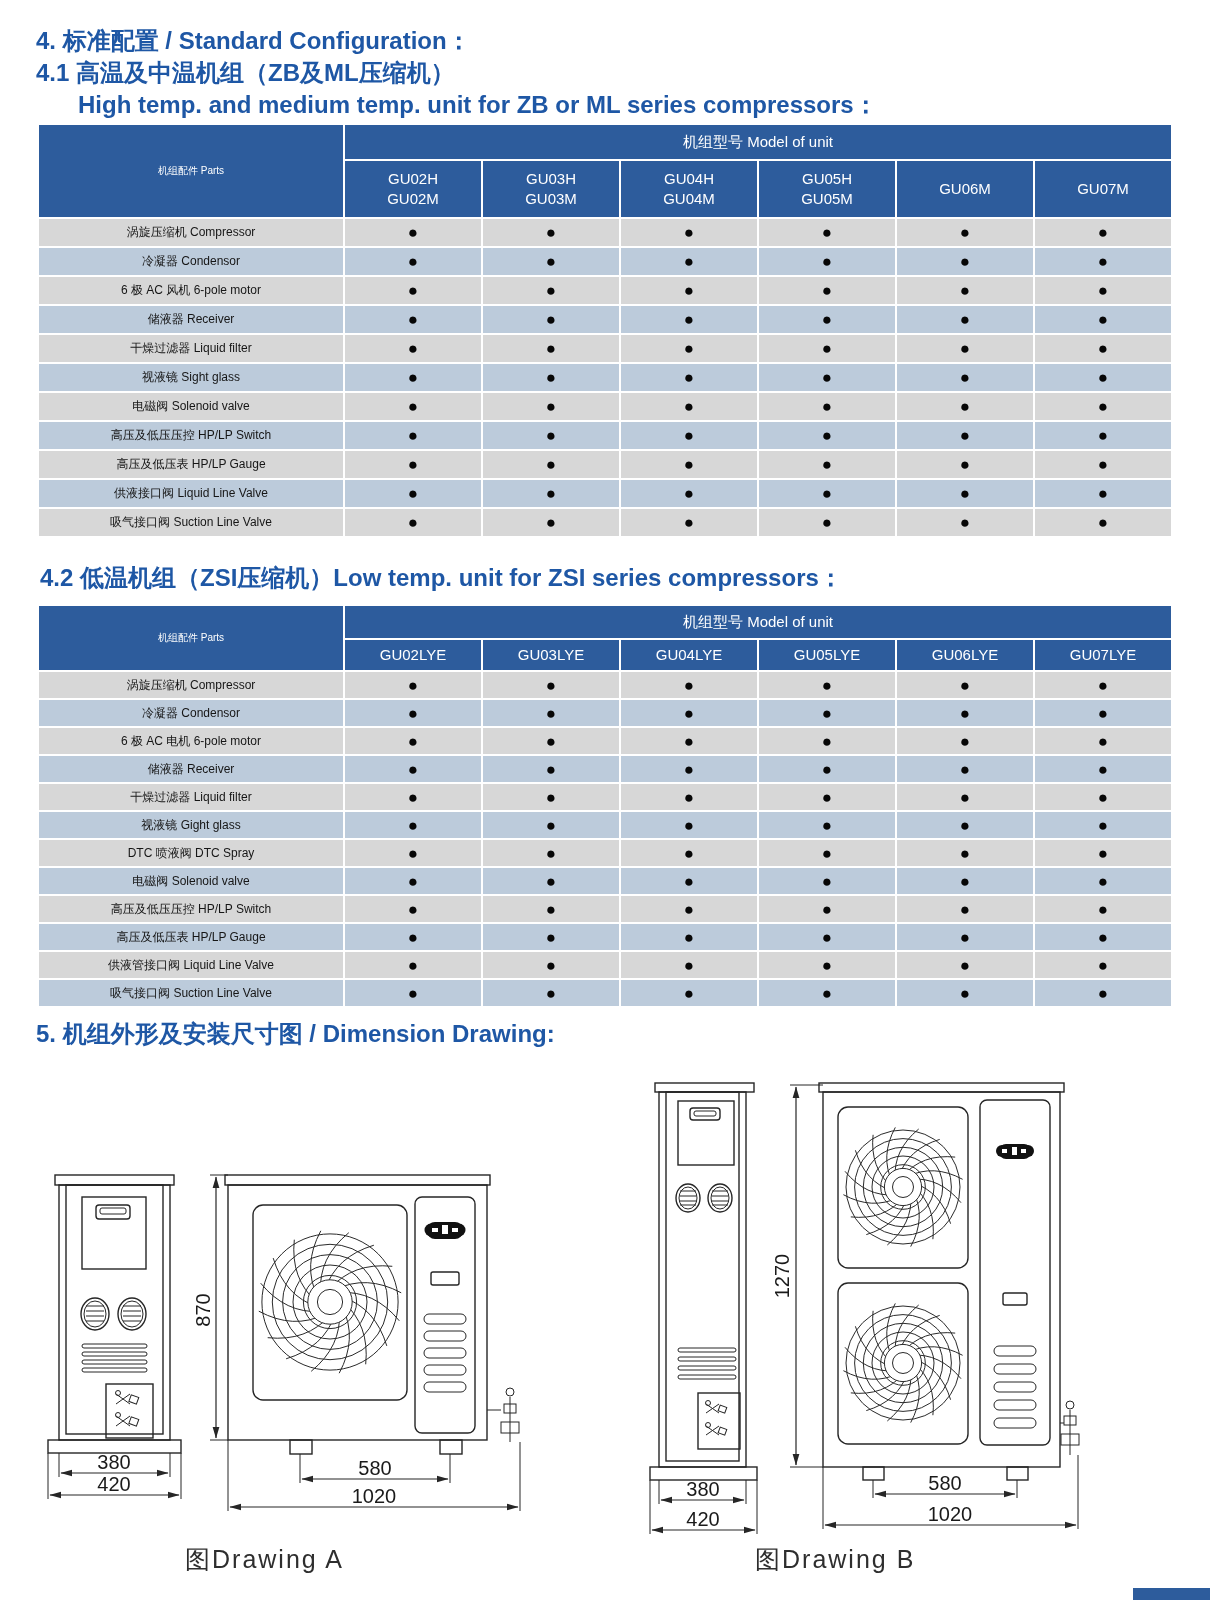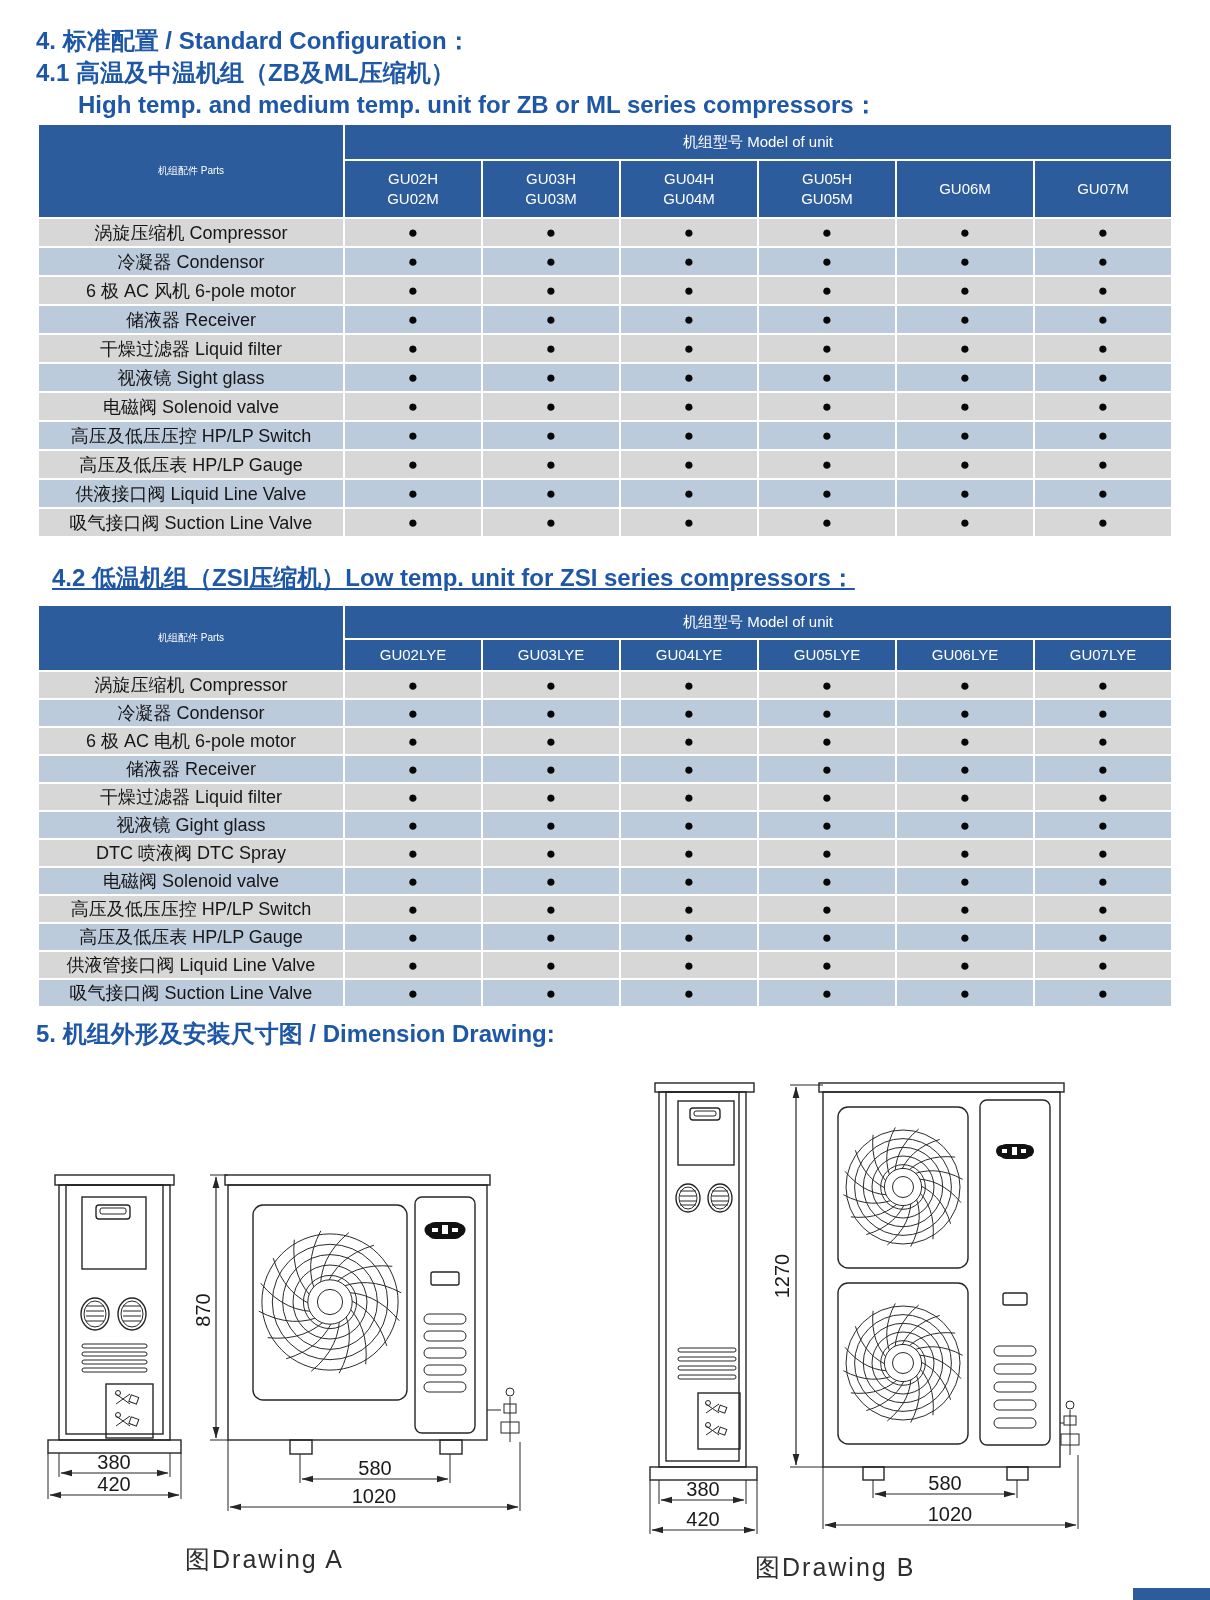--- a/index.html
+++ b/index.html
@@ -23,21 +23,21 @@
   table.cfg th.parts-h{font-size:10px;}
   #table1 th.model-h{height:34px;}
   #table2 th.model-h{height:32px;}
   #table1 th.col-h{height:56px;}
   #table2 th.col-h{height:30px;}
   th.col-h div{margin:2px 0;line-height:18px;}
   #table1 tbody tr{height:29px;}
   #table2 tbody tr{height:28px;}
   tbody tr.gray td{background:#d7d7d7;}
   tbody tr.blue td{background:#bccbdb;}
-  td.lbl{text-align:center;font-size:18px;color:#161616;}
+  td.lbl{text-align:center;font-size:12px;color:#161616;}
   td.dot{text-align:center;font-size:17px;color:#070707;line-height:1;}
   
   svg .ln{stroke:#262626;stroke-width:1.4;fill:none;}
   svg .thin{stroke:#262626;stroke-width:1;fill:none;}
   svg .dim{stroke:#262626;stroke-width:1.2;fill:none;}
   svg .ext{stroke:#262626;stroke-width:1;fill:none;}
   svg text{font-family:"Liberation Sans", sans-serif;font-size:20px;fill:#1a1a1a;}
   svg .fan{stroke:#2a2a2a;stroke-width:1;fill:none;}
   .caption{
     font-size:25px;color:#2e2e2e;letter-spacing:2px;white-space:nowrap;
@@ -187,21 +187,21 @@
         <td class="dot">●</td>
         <td class="dot">●</td>
         <td class="dot">●</td>
         <td class="dot">●</td>
         <td class="dot">●</td>
         <td class="dot">●</td>
       </tr>
     </tbody>
   </table>
 
-<div class="abs title" style="left:52px;top:563px;text-decoration:underline;">4.2 低温机组（ZSI压缩机）Low temp. unit for ZSI series compressors：</div>
+<div class="abs title" style="left:40px;top:563px;">4.2 低温机组（ZSI压缩机）Low temp. unit for ZSI series compressors：</div>
 
 <table id="table2" class="cfg abs" style="left:37px;top:604px;">
     <colgroup>
       <col style="width: 306px;">
       <col>
       <col>
       <col>
       <col>
       <col>
       <col>
@@ -614,15 +614,15 @@
     <path class="ext" d="M273,432 V450 M417,432 V450"></path>
     <line class="dim" x1="275" y1="446" x2="415" y2="446" marker-start="url(#arrB)" marker-end="url(#arrB)"></line>
     <text x="345" y="442" text-anchor="middle">580</text>
     <path class="ext" d="M223,419 V481 M478,407 V481"></path>
     <line class="dim" x1="225" y1="477" x2="476" y2="477" marker-start="url(#arrB)" marker-end="url(#arrB)"></line>
     <text x="350" y="473" text-anchor="middle">1020</text>
   </g>
 </svg>
 
 <div class="abs caption" style="left:185px;top:1543px;width:250px;">图Drawing  A</div>
-<div class="abs caption" style="left:755px;top:1543px;width:250px;margin-top:8px;">图Drawing  B</div>
+<div class="abs caption" style="left:755px;top:1543px;width:250px;">图Drawing  B</div>
 
 <div class="abs corner-bar" style="left:1133px;top:1588px;width:77px;height:12px;"></div>
 
 </body></html>

